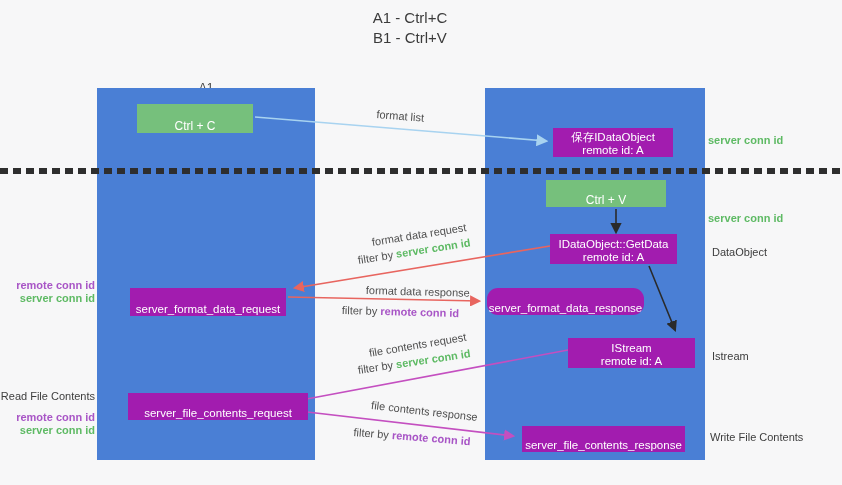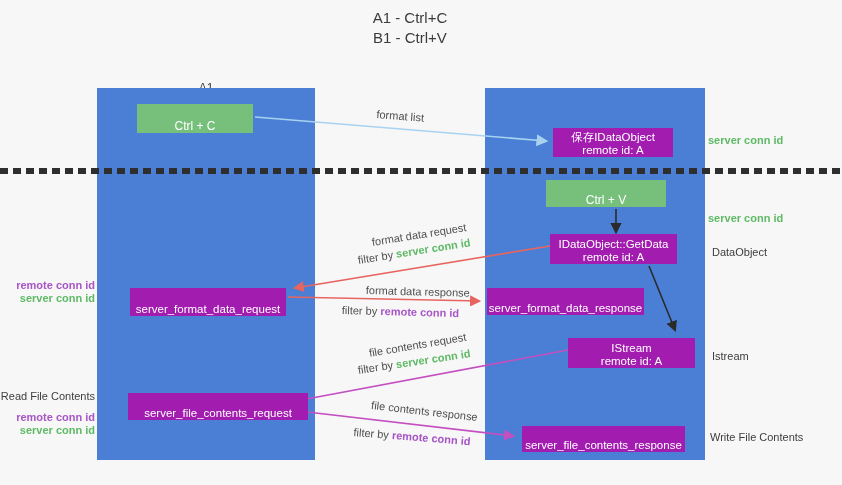--- a/index.html
+++ b/index.html
@@ -39,21 +39,21 @@
     color: #ffffff; text-align: center;
     font-size: 11.5px; line-height: 13px;
   }
   .node.green  { background: #76c07c; font-size: 12px; }
   .node.orange { background: #a21caf; }
   .n-ctrl-c      { left: 137px; top: 104px; width: 116px; height: 29px; }
   .n-save-do     { left: 553px; top: 128px; width: 120px; height: 29px; }
   .n-ctrl-v      { left: 546px; top: 180px; width: 120px; height: 27px; }
   .n-getdata     { left: 550px; top: 234px; width: 127px; height: 30px; }
   .n-fmt-req     { left: 130px; top: 288px; width: 156px; height: 28px; }
-  .n-fmt-resp    { left: 487px; top: 288px; width: 157px; height: 27px; }
+  .n-fmt-resp    { left: 487px; top: 288px; width: 157px; height: 27px; border-radius: 11px; }
   .n-istream     { left: 568px; top: 338px; width: 127px; height: 30px; }
   .n-file-req    { left: 128px; top: 393px; width: 180px; height: 27px; }
   .n-file-resp   { left: 522px; top: 426px; width: 163px; height: 26px; }
   .side-label { font-size: 11px; color: #3d3d3d; white-space: nowrap; }
   .conn-green  { color: #5eba64; font-weight: bold; }
   .conn-purple { color: #a855c6; font-weight: bold; }
   .side-green  { font-size: 11px; white-space: nowrap; }
   .left-col { width: 95px; text-align: right; font-size: 11px; line-height: 13px; white-space: nowrap; }
   .arrow-label {
     font-size: 11px; color: #4f4f4f; white-space: nowrap;

